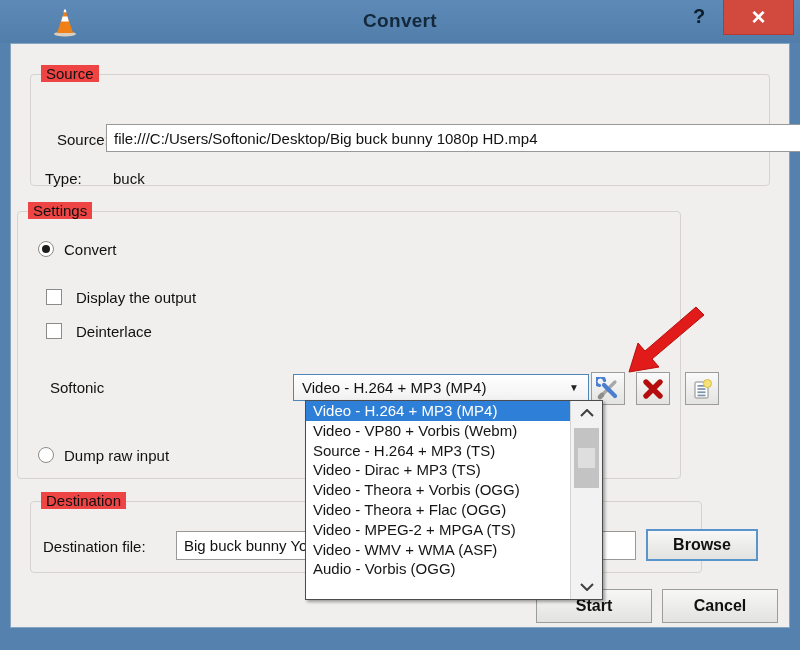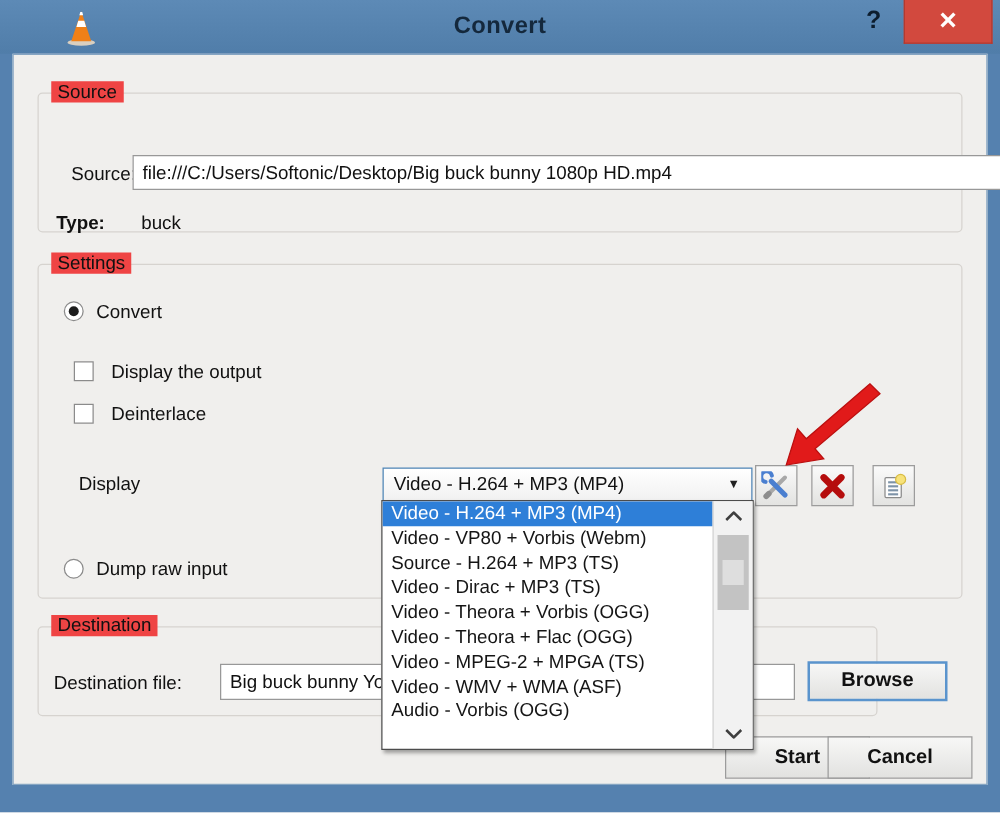--- a/index.html
+++ b/index.html
@@ -14,21 +14,21 @@
             font-size:20px;font-weight:bold;color:#0c1d2e;cursor:default;}
   .close-btn{position:absolute;left:723px;top:0;width:69px;height:34px;background:#d2493e;
              border:1px solid #b23a30;border-top:none;color:#fff;display:flex;align-items:center;
              justify-content:center;font-size:24px;font-weight:bold;line-height:1;}
   
   .body{position:absolute;left:10px;top:43px;width:780px;height:585px;background:#f0efed;
         border:1px solid #86a5c2;box-sizing:border-box;}
   .grp{position:absolute;border:1px solid #d6d3cf;border-radius:4px;box-sizing:border-box;}
   .grp-legend{position:absolute;top:-10px;left:10px;background:#ef4444;padding:0 5px;font-size:15px;}
   .grp-source{left:19px;top:30px;width:740px;height:112px;}
-  .grp-settings{left:19px;top:167px;width:740px;height:268px;}
+  .grp-settings{left:6px;top:167px;width:664px;height:268px;}
   .grp-dest{left:19px;top:457px;width:672px;height:72px;}
   .lbl{position:absolute;font-size:15px;white-space:nowrap;}
   .txt-input{position:absolute;background:#fff;border:1px solid #989898;box-sizing:border-box;
              font-family:"Liberation Sans",sans-serif;font-size:15px;padding:0 7px;color:#111;}
   
   .radio{position:absolute;width:16px;height:16px;border:1px solid #8b8b8b;border-radius:50%;
          background:#fff;box-sizing:border-box;}
   .radio::after{content:"";display:none;position:absolute;left:3px;top:3px;right:3px;bottom:3px;
                 background:#1c1c1c;border-radius:50%;}
   .radio.checked::after{display:block;}
@@ -39,21 +39,21 @@
          border:1px solid #4f86b8;box-sizing:border-box;font-size:15px;line-height:25px;padding-left:8px;}
   .combo-arrow{position:absolute;right:9px;top:0;line-height:25px;font-size:10px;color:#222;}
   
   .tool-btn{position:absolute;width:34px;height:33px;background:linear-gradient(#fafafa,#e3e3e1);
             border:1px solid #9c9c9c;box-sizing:border-box;display:flex;align-items:center;justify-content:center;}
   .tool-btn svg{width:24px;height:24px;}
   
   .btn{position:absolute;background:linear-gradient(#f7f7f6,#e2e2e0);border:1px solid #9c9c9c;
        box-sizing:border-box;font-size:16px;display:flex;align-items:center;justify-content:center;color:#111;font-weight:bold;}
   .btn-browse{left:615px;top:27px;width:112px;height:32px;border:2px solid #5a94cd;}
-  .btn-start{left:525px;top:545px;width:116px;height:34px;margin-left:44px;}
+  .btn-start{left:525px;top:545px;width:116px;height:34px;}
   .btn-cancel{left:651px;top:545px;width:116px;height:34px;}
   
   .dropdown{position:absolute;left:305px;top:400px;width:298px;height:200px;background:#fff;
             border:1px solid #4c4c4c;box-sizing:border-box;z-index:30;box-shadow:2px 2px 3px rgba(0,0,0,.35);}
   .dd-items{position:absolute;left:0;top:0;right:31px;bottom:0;overflow:hidden;}
   .dd-item{height:19.8px;line-height:19.8px;font-size:15px;padding-left:7px;white-space:nowrap;color:#151515;}
   .dd-item.selected{background:#2e7fd8;color:#fff;}
   .dd-scroll{position:absolute;top:0;right:0;width:31px;bottom:0;background:#f2f2f2;border-left:1px solid #d4d4d4;}
   .dd-scroll-up,.dd-scroll-down{position:absolute;left:0;width:100%;height:20px;display:flex;
             align-items:center;justify-content:center;}
@@ -81,37 +81,37 @@
       <span>×</span>
     </div>
   </div>
 
   <div class="body">
 
     <div class="grp grp-source">
       <span class="grp-legend">Source</span>
       <span class="lbl" style="left:26px;top:56px;">Source:</span>
       <input class="txt-input" style="left: 75px; top: 49px; width: 739px; height: 28px;" value="file:///C:/Users/Softonic/Desktop/Big buck bunny 1080p HD.mp4">
-      <span class="lbl" style="left:14px;top:95px;font-weight:bold;">Type:</span>
+      <span class="lbl" style="left:14px;top:95px;">Type:</span>
       <span class="lbl" style="left:82px;top:95px;">buck</span>
     </div>
 
     <div class="grp grp-settings">
       <span class="grp-legend">Settings</span>
 
       <span class="radio checked" style="left:20px;top:29px;"></span>
       <span class="lbl" style="left:46px;top:29px;">Convert</span>
 
       <span class="checkbox" style="left:28px;top:77px;"></span>
       <span class="lbl" style="left:58px;top:77px;">Display the output</span>
 
       <span class="checkbox" style="left:28px;top:111px;"></span>
       <span class="lbl" style="left:58px;top:111px;">Deinterlace</span>
 
-      <span class="lbl" style="left:32px;top:167px;">Display</span>
+      <span class="lbl" style="left:32px;top:167px;">Softonic</span>
       <div class="combo">
         <span>Video - H.264 + MP3 (MP4)</span>
         <span class="combo-arrow">▼</span>
       </div>
 
       <div class="tool-btn" style="left:573px;top:160px;">
         <svg viewBox="0 0 24 24">
           <line x1="19" y1="5" x2="7" y2="17" stroke="#a8a8a8" stroke-width="3.2" stroke-linecap="round"></line>
           <line x1="6" y1="18" x2="4" y2="20" stroke="#8d8d8d" stroke-width="4.6" stroke-linecap="round"></line>
           <path d="M8.5 3.5 A4.3 4.3 0 1 0 3.5 8.5" fill="none" stroke="#4a7fd0" stroke-width="3.2" stroke-linecap="round"></path>

